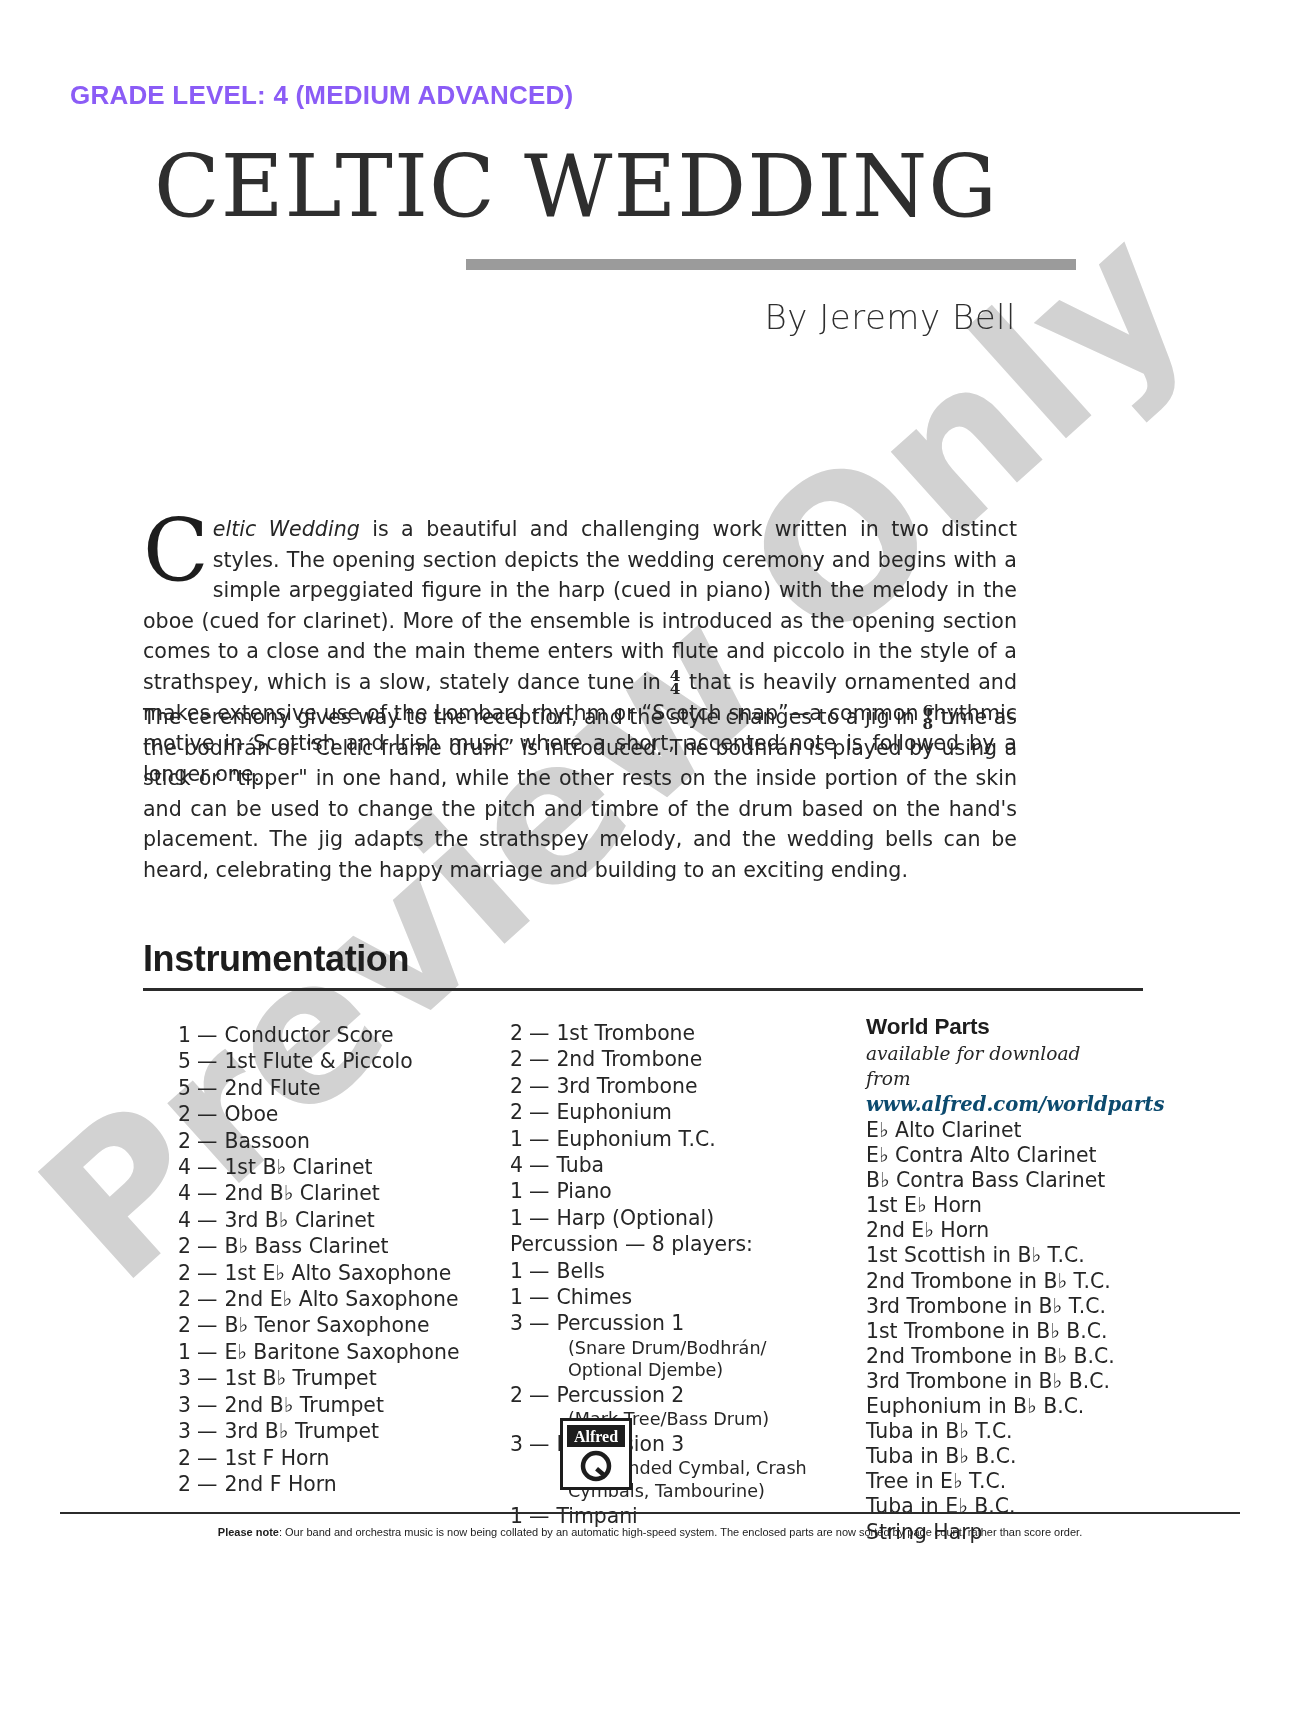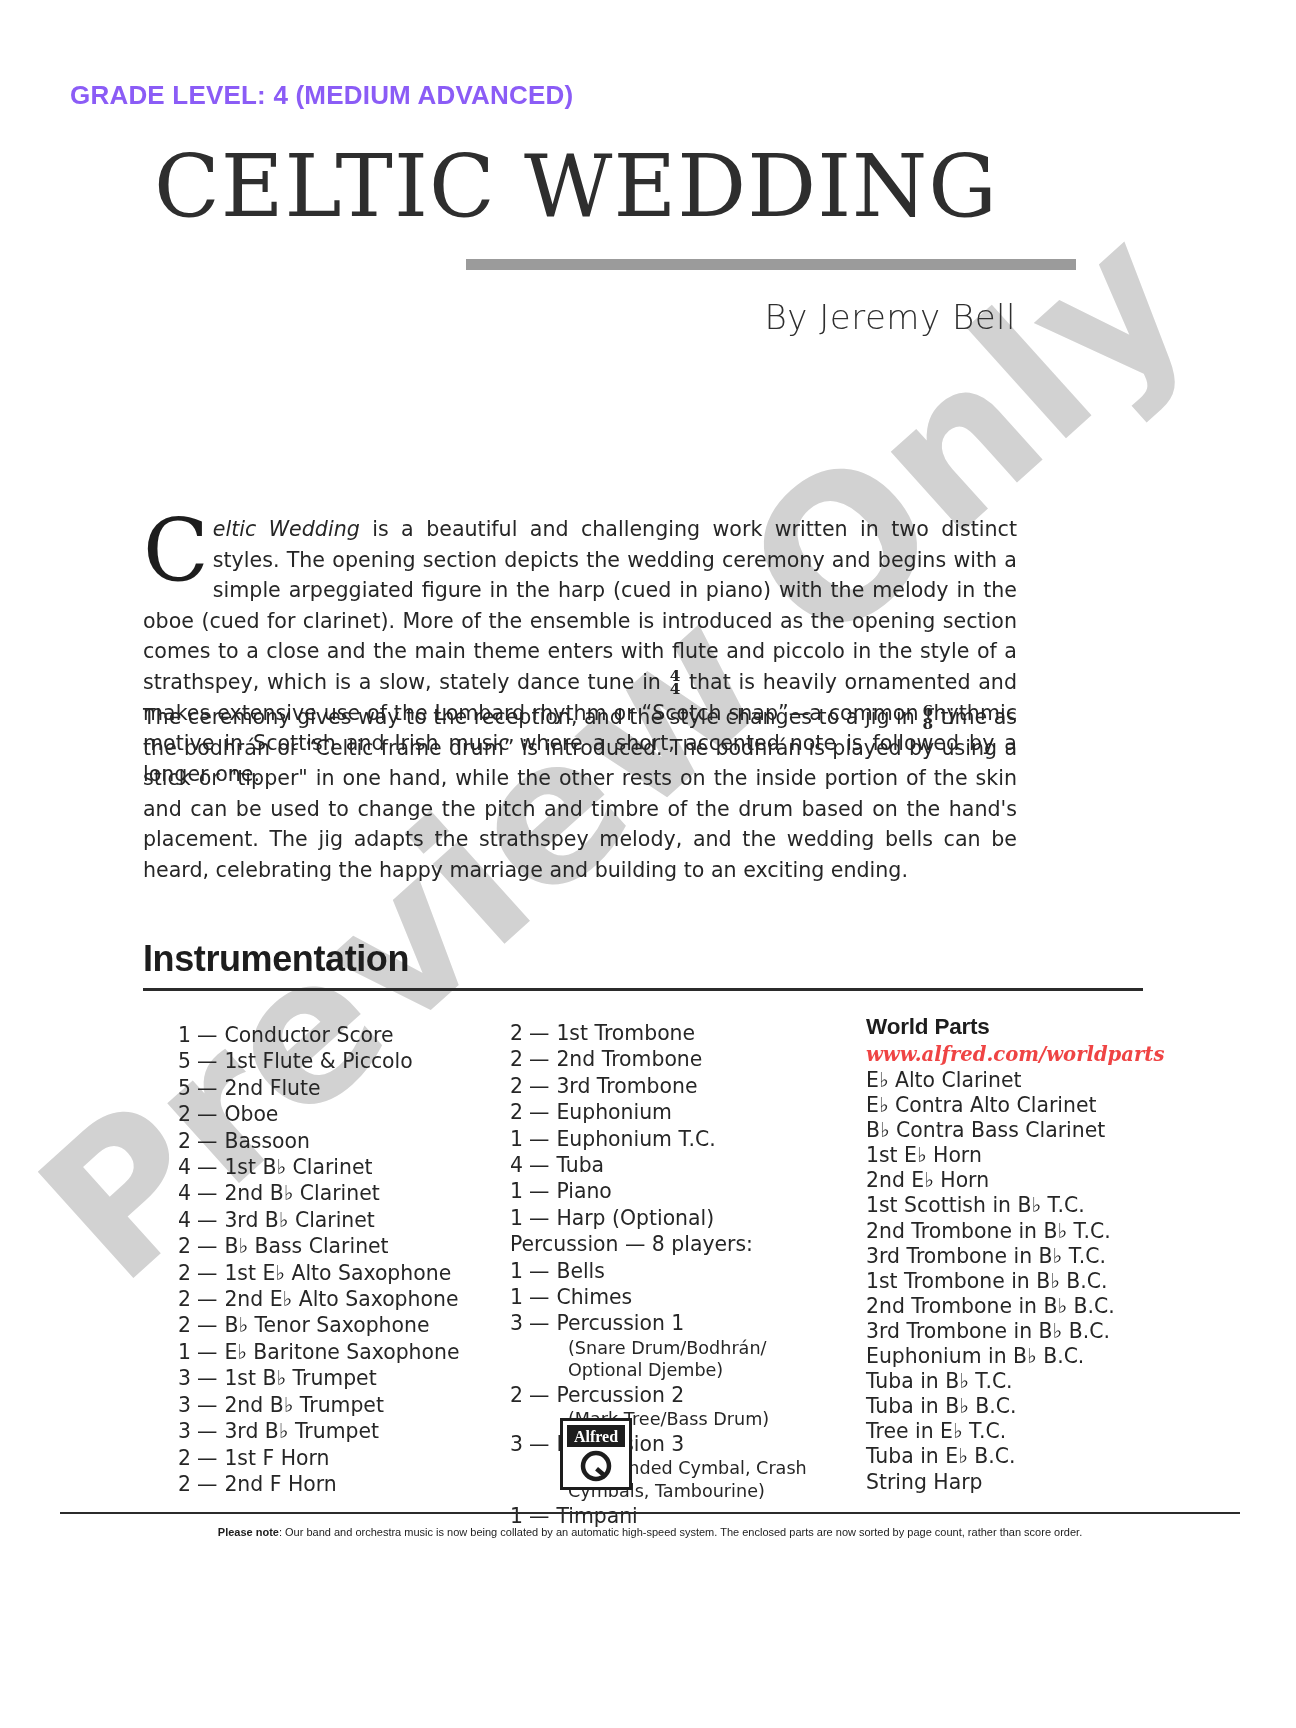--- a/index.html
+++ b/index.html
@@ -192,21 +192,21 @@
     font-size: 18.6px;
     line-height: 25px;
     color: #262626;
   }
   #wp-url {
     font-family: "DejaVu Serif", "Liberation Serif", serif;
     font-style: italic;
     font-weight: bold;
     font-size: 19.6px;
     line-height: 27px;
-    color: #ef4444;
+    color: #0c4a6e;
     white-space: nowrap;
   }
   .wp-row {
     font-family: "DejaVu Sans", sans-serif;
     font-size: 20.4px;
     line-height: 25.1px;
     white-space: nowrap;
   }
 
   
@@ -305,20 +305,21 @@
       <div class="instr-row"><span class="instr-qty">2</span><span class="instr-dash">—</span><span>Percussion 2</span></div>
       <span class="instr-sub">(Mark Tree/Bass Drum)</span>
       <div class="instr-row"><span class="instr-qty">3</span><span class="instr-dash">—</span><span>Percussion 3</span></div>
       <span class="instr-sub">(Suspended Cymbal, Crash</span>
       <span class="instr-sub">Cymbals, Tambourine)</span>
       <div class="instr-row"><span class="instr-qty">1</span><span class="instr-dash">—</span><span>Timpani</span></div>
     </div>
 
   <div class="col" id="col-3">
     <div id="wp-title">World Parts</div>
+    <div id="wp-sub">available for download from</div>
     <div id="wp-url">www.alfred.com/worldparts</div>
     <div id="wp-list">
         <div class="wp-row">E♭ Alto Clarinet</div>
         <div class="wp-row">E♭ Contra Alto Clarinet</div>
         <div class="wp-row">B♭ Contra Bass Clarinet</div>
         <div class="wp-row">1st E♭ Horn</div>
         <div class="wp-row">2nd E♭ Horn</div>
         <div class="wp-row">1st Scottish in B♭ T.C.</div>
         <div class="wp-row">2nd Trombone in B♭ T.C.</div>
         <div class="wp-row">3rd Trombone in B♭ T.C.</div>

